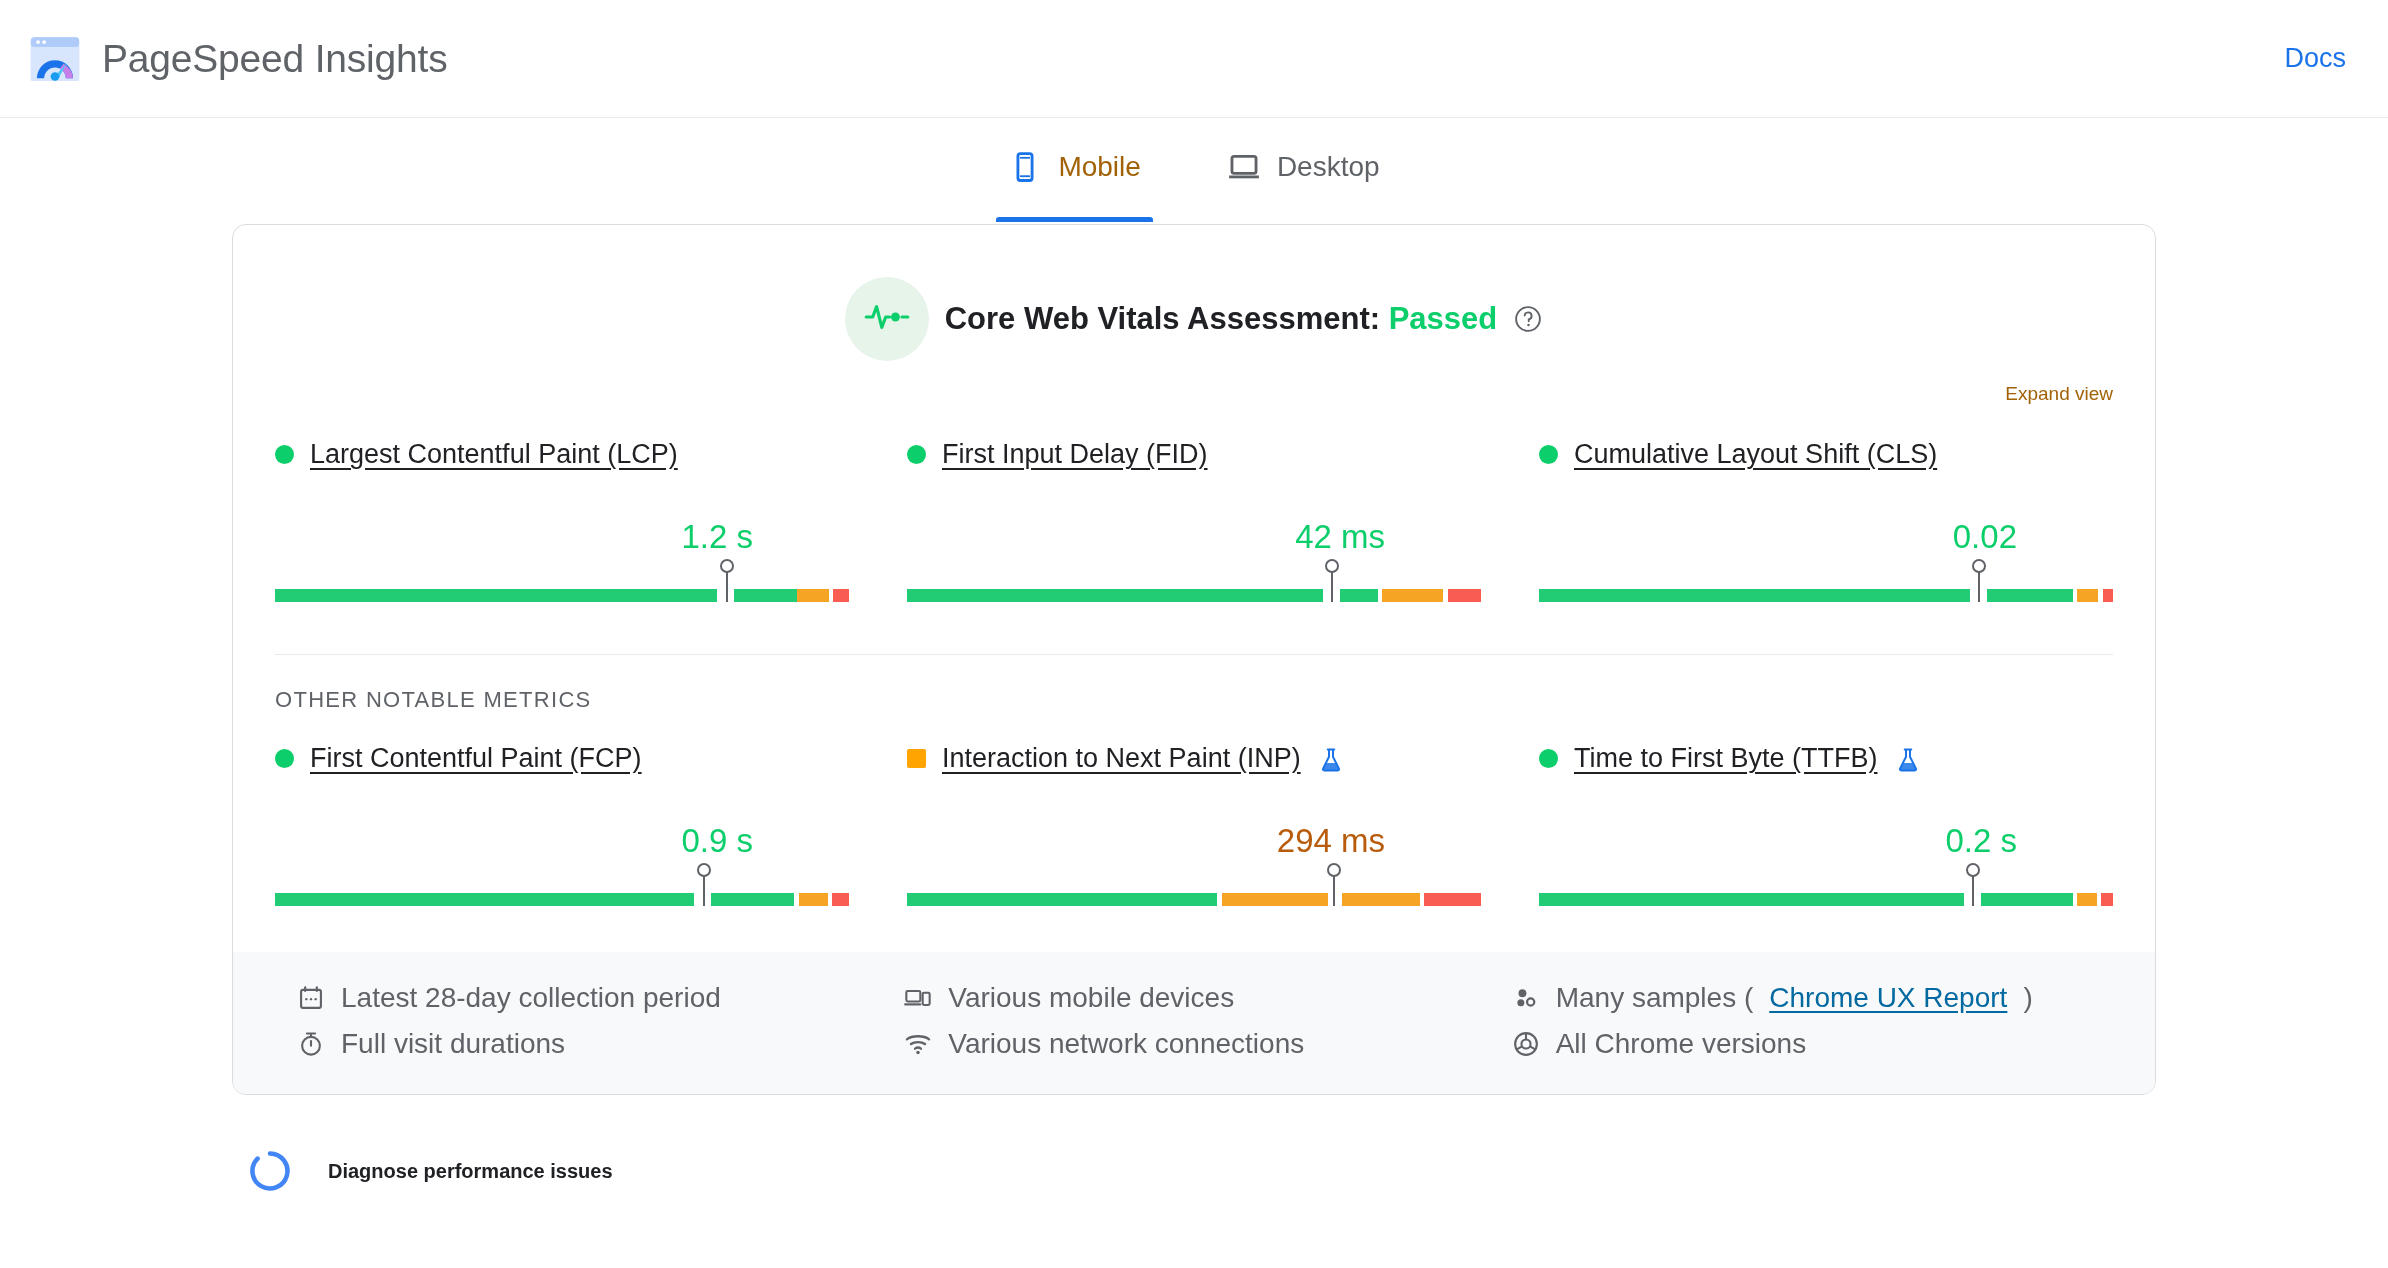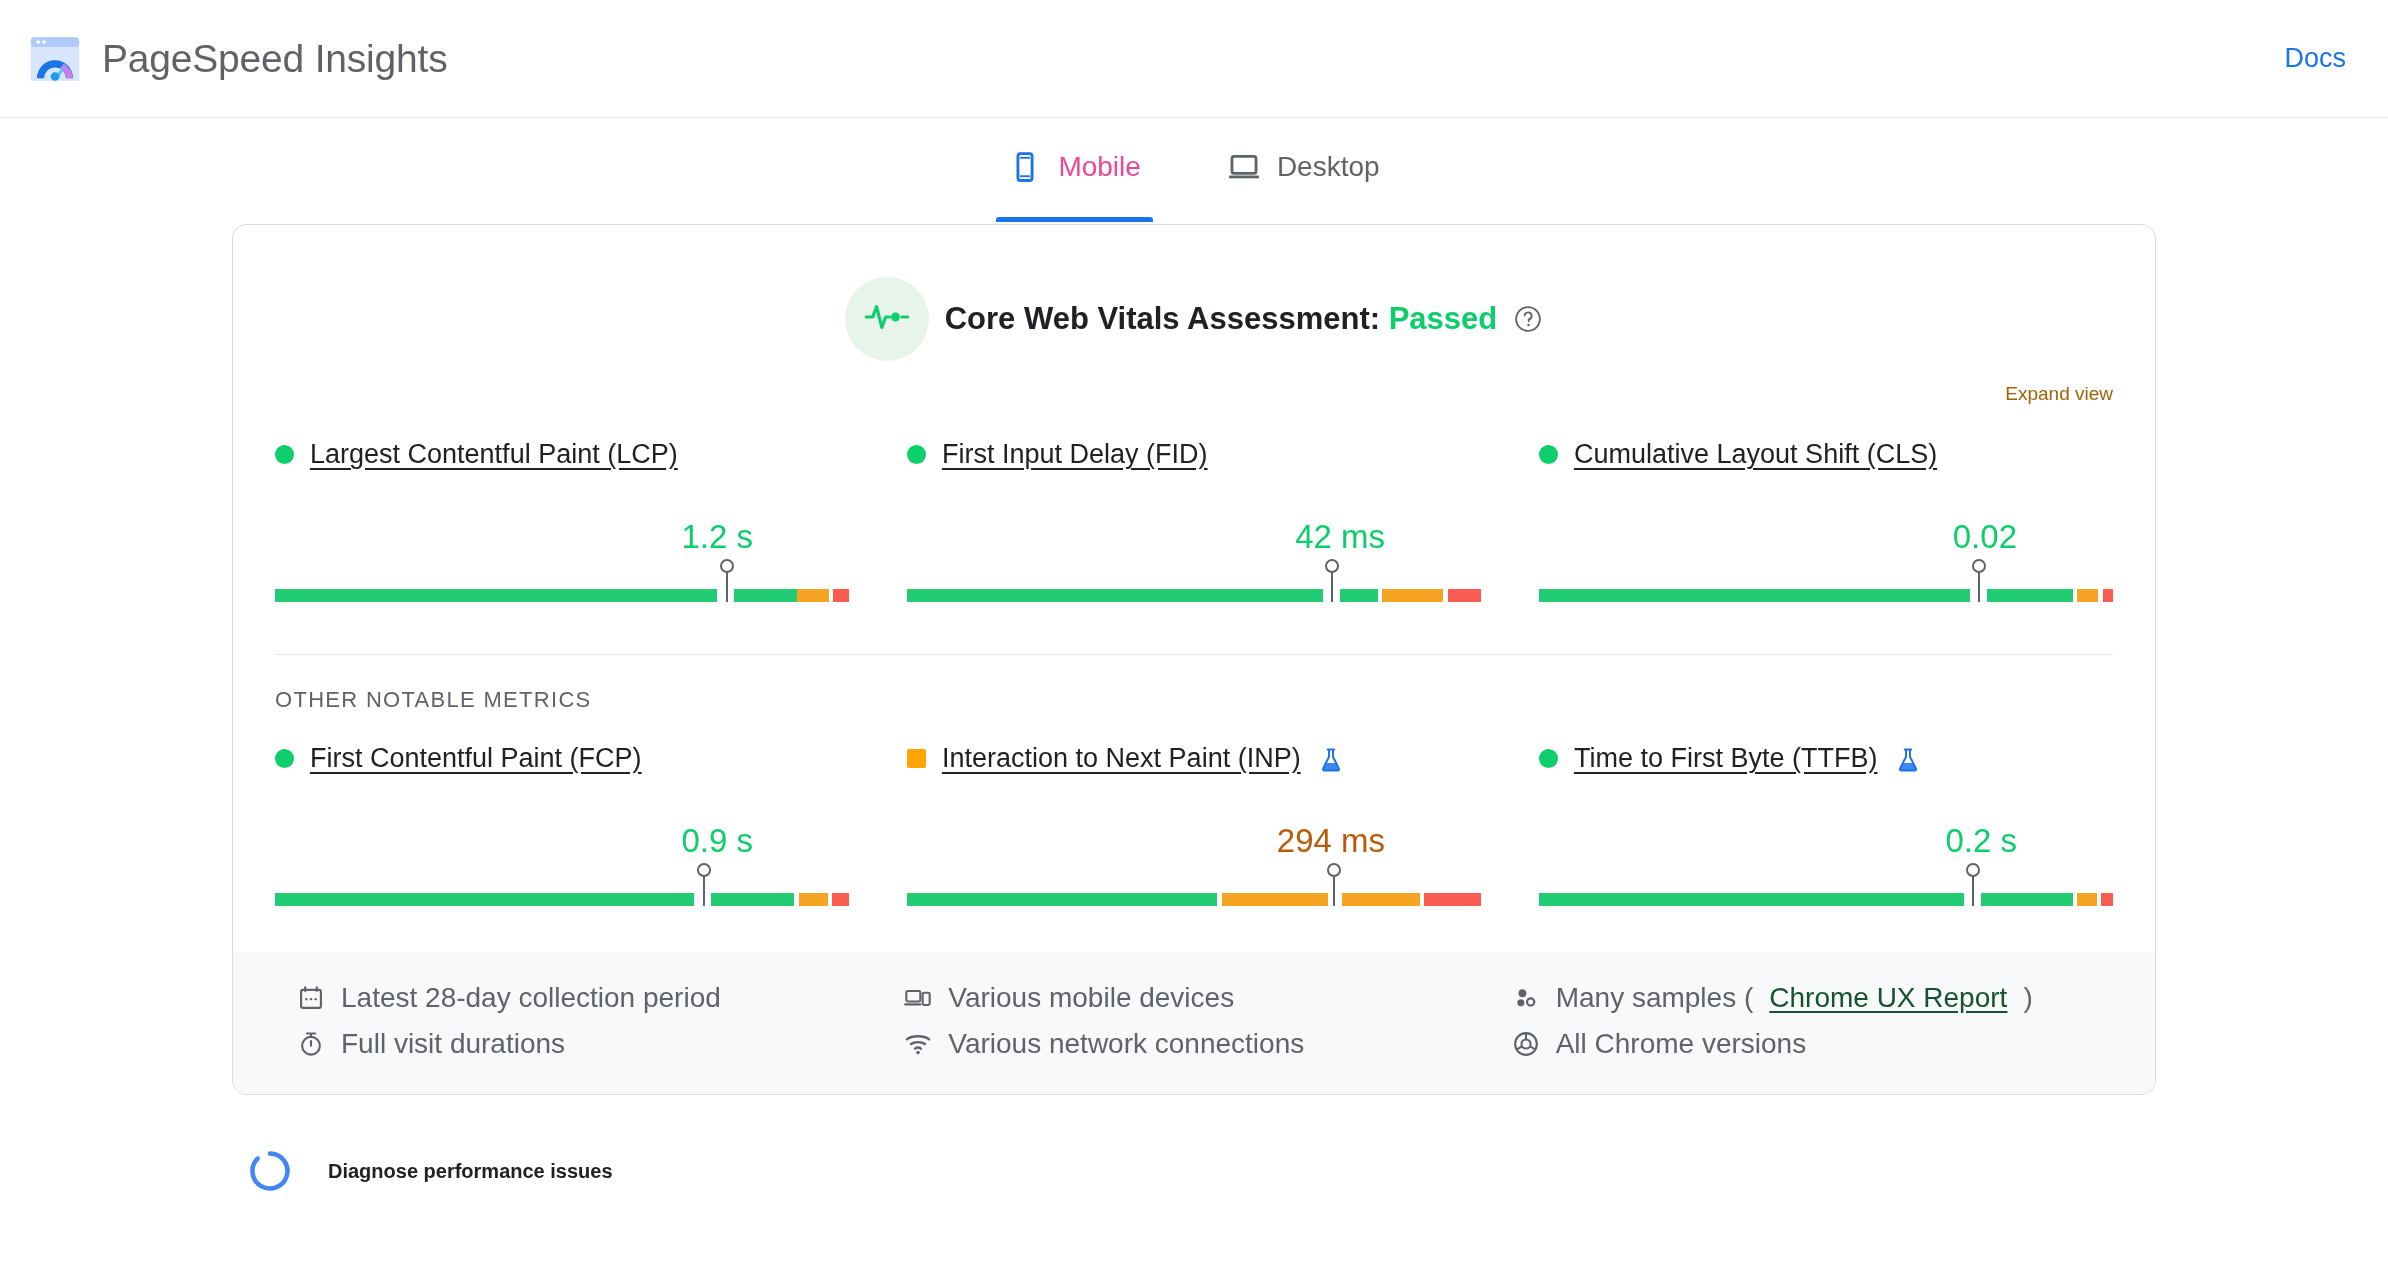--- a/index.html
+++ b/index.html
@@ -51,21 +51,21 @@
   }
   .tab {
     display: flex;
     align-items: center;
     gap: 16px;
     padding: 0 12px 22px 12px;
     cursor: pointer;
     position: relative;
   }
   .tab-label { font-size: 28px; color: #5f6368; white-space: nowrap; }
-  .tab.active .tab-label { color: #ec4899; }
+  .tab.active .tab-label { color: #a16207; }
   .tab-icon { width: 34px; height: 34px; display: block; }
   .tab-underline {
     position: absolute;
     left: 0; right: 0; bottom: 0;
     height: 5px;
     background: #1a73e8;
     border-radius: 3px 3px 0 0;
   }
 
   
@@ -222,21 +222,21 @@
   .meta-item {
     display: flex;
     align-items: center;
     gap: 16px;
     font-size: 28px;
     color: #5f6368;
     white-space: nowrap;
   }
   .meta-icon { width: 28px; height: 28px; display: block; flex-shrink: 0; }
   .meta-link {
-    color: #14532d;
+    color: #0369a1;
     text-decoration: underline;
     text-underline-offset: 4px;
     cursor: pointer;
   }
 
   
   .diagnose {
     display: flex;
     align-items: center;
     gap: 36px;

